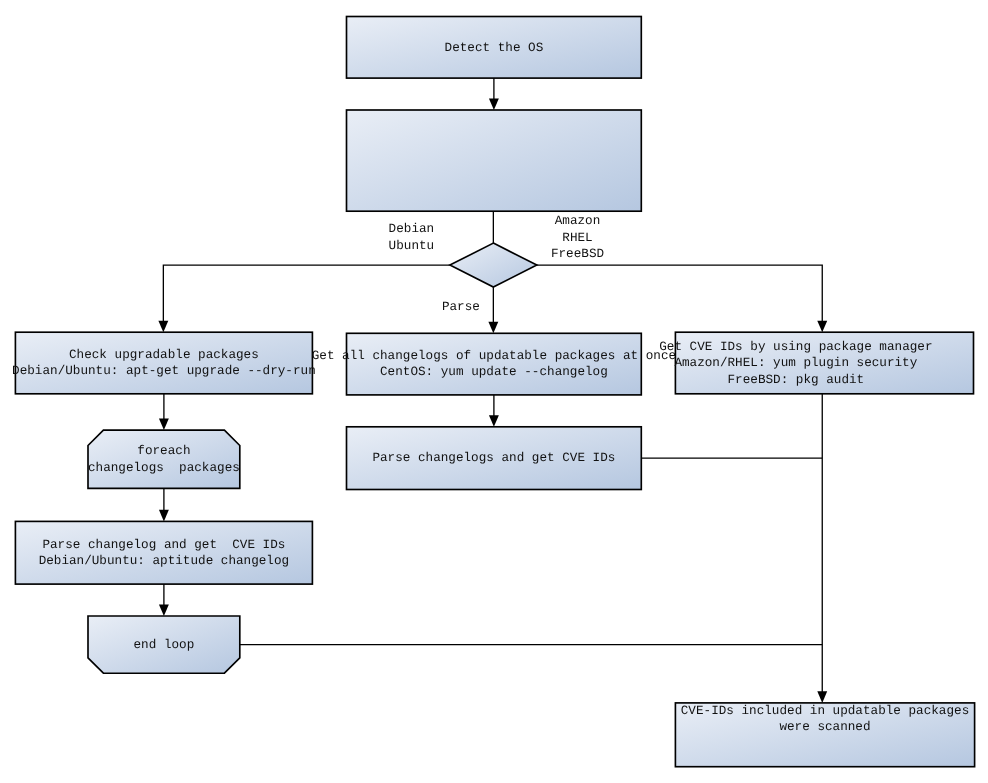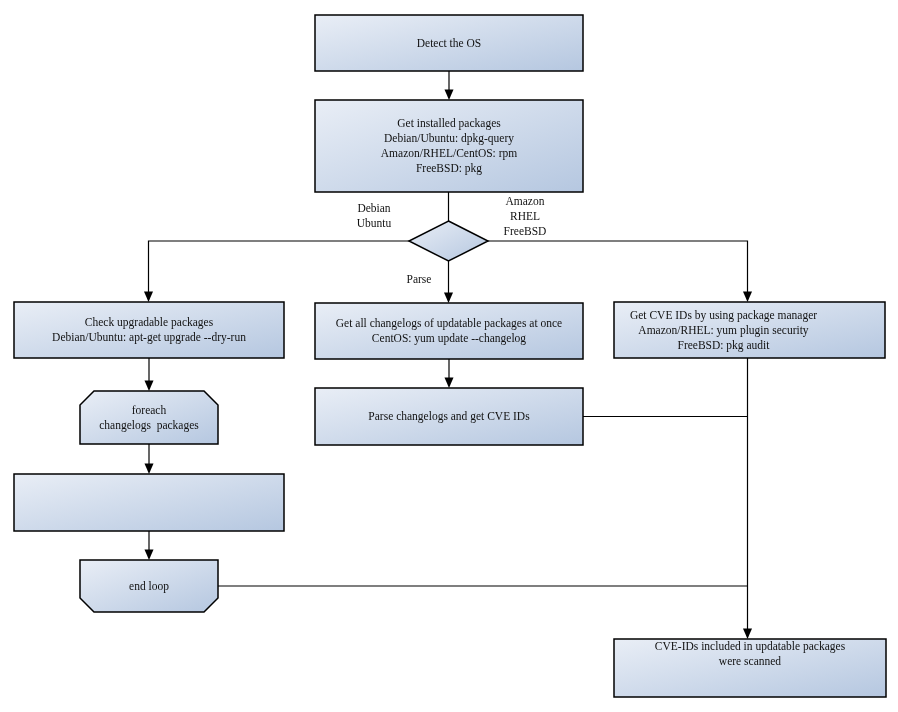--- a/index.html
+++ b/index.html
@@ -5,21 +5,21 @@
   html, body {
     margin: 0;
     padding: 0;
     background: #ffffff;
   }
   .canvas {
     position: relative;
     width: 898px;
     height: 712px;
     background: #ffffff;
-    font-family: Liberation Serif, serif;
+    font-family: Liberation Mono, monospace;
     color: #111111;
     overflow: hidden;
   }
   .canvas svg {
     position: absolute;
     left: 0;
     top: 0;
   }
   .node-label, .edge-label {
     position: absolute;
@@ -87,31 +87,29 @@
       <polygon points="80,560 218,560 218,598 204,612 94,612 80,598"></polygon>
       <rect x="315" y="303" width="268" height="56"></rect>
       <rect x="315" y="388" width="268" height="57"></rect>
       <rect x="614" y="302" width="271" height="56"></rect>
       <rect x="614" y="639" width="272" height="58"></rect>
     </g>
   </svg>
 
   <div class="node-label" style="left:315px;top:15px;width:268px;height:56px">Detect the OS</div>
 
-  <div class="node-label" style="left:315px;top:100px;width:268px;height:92px">Get installed packages
-Debian/Ubuntu: dpkg-query
-Amazon/RHEL/CentOS: rpm
-FreeBSD: pkg</div>
 
   <div class="node-label" style="left:14px;top:302px;width:270px;height:56px">Check upgradable packages
 Debian/Ubuntu: apt-get upgrade --dry-run</div>
 
   <div class="node-label" style="left:80px;top:391px;width:138px;height:53px">foreach
 changelogs  packages</div>
 
+  <div class="node-label" style="left:14px;top:474px;width:270px;height:57px">Parse changelog and get  CVE IDs
+Debian/Ubuntu: aptitude changelog</div>
 
   <div class="node-label" style="left:80px;top:560px;width:138px;height:52px">end loop</div>
 
   <div class="node-label" style="left:315px;top:388px;width:268px;height:57px">Parse changelogs and get CVE IDs</div>
 
   <div class="node-label" style="left:315px;top:303px;width:268px;height:56px">Get all changelogs of updatable packages at once
 CentOS: yum update --changelog</div>
 
   <div class="node-label" style="left:614px;top:302px;width:219px;height:56px">Get CVE IDs by using package manager
 Amazon/RHEL: yum plugin security

